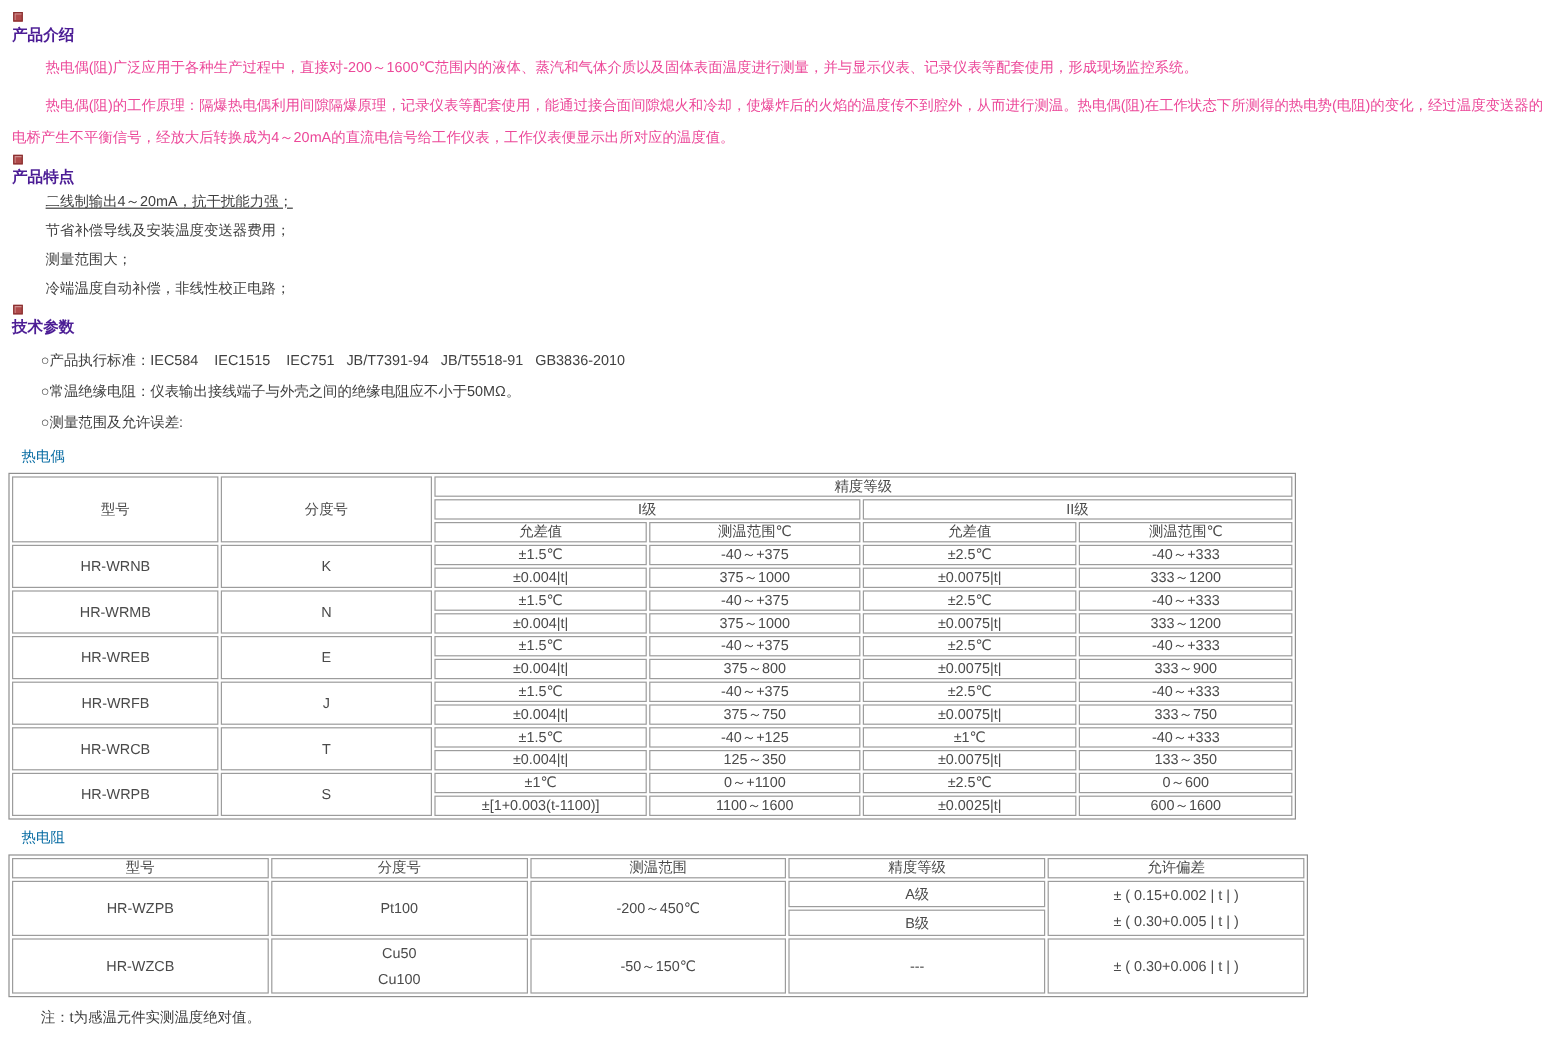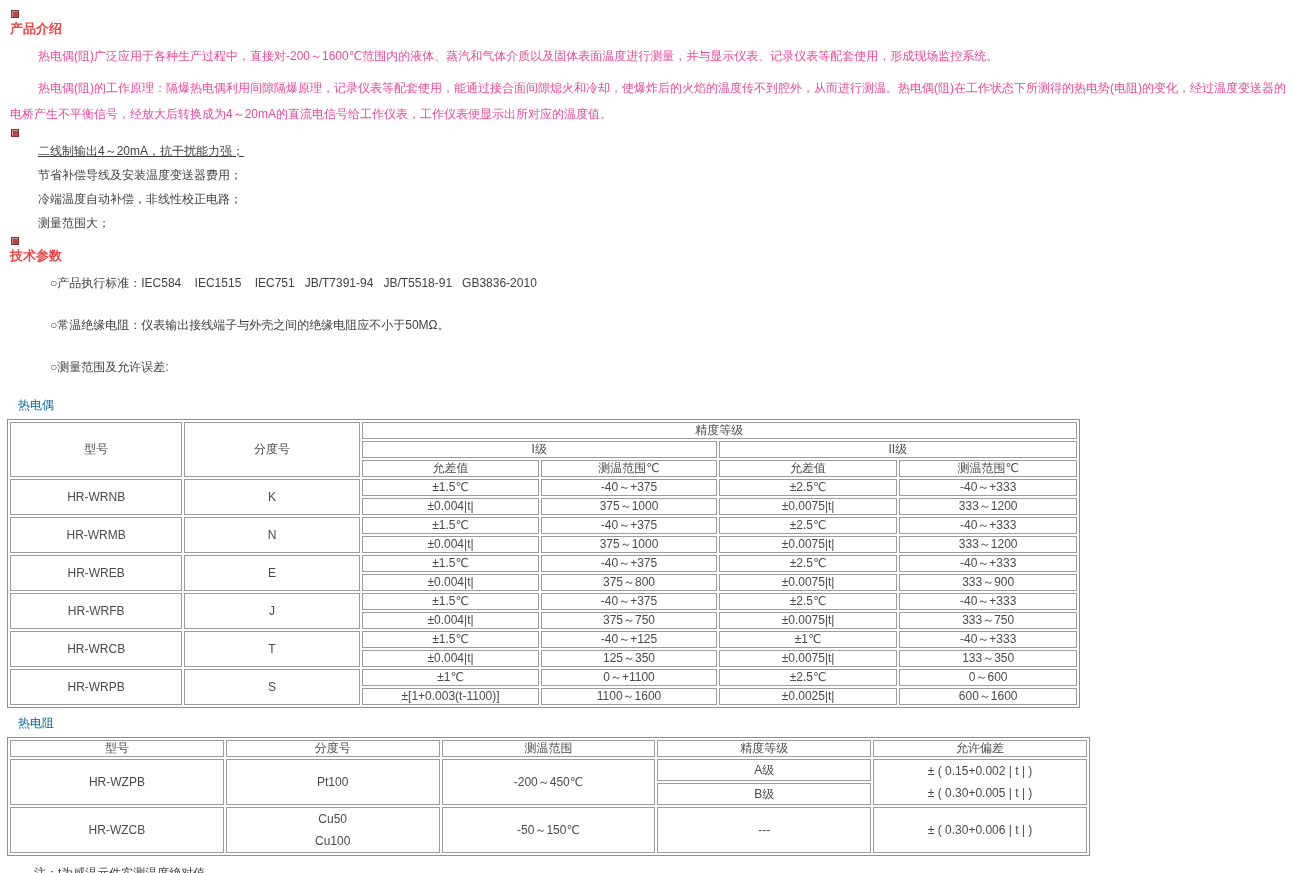--- a/index.html
+++ b/index.html
@@ -14,36 +14,36 @@
   .page { padding: 8px 8px 0 10px; }
 
   .bimg {
     display: block; width: 8px; height: 8px;
     background: #b04a4a; border: 1px solid #8a3030;
     box-shadow: inset 1px 1px 0 rgba(255,255,255,.4);
     margin: 2px 0 2px 1px;
   }
 
   .sec-title {
-    font-size: 13px; font-weight: bold; color: #ef4444;
+    font-size: 13px; font-weight: bold; color: #4c1d95;
     line-height: 17px; margin: 2px 0 0 0;
   }
 
   .para {
     font-size: 12px; line-height: 26px; color: #ec4899;
     margin: 6px 0 0 0; text-indent: 28px;
   }
   .feat {
     font-size: 12px; line-height: 24px; color: #3f3f3f;
     margin: 0; text-indent: 28px;
   }
   .feat.first { margin-top: 0; text-decoration: underline; }
   .spec {
     font-size: 12px; line-height: 26px; color: #3f3f3f;
-    margin: 16px; text-indent: 24px; white-space: pre-wrap;
+    margin: 0; text-indent: 24px; white-space: pre-wrap;
   }
   .spec.first { margin-top: 6px; }
 
   .tbl-label {
     font-size: 12px; color: #0369a1;
     margin: 6px 0 5px 0; padding-left: 8px; line-height: 18px;
   }
 
   table {
     border-collapse: separate; border-spacing: 2px;
@@ -72,24 +72,25 @@
 <body>
 
 <div class="page">
 
   <span class="bimg"></span>
   <h2 class="sec-title">产品介绍</h2>
   <p class="para">热电偶(阻)广泛应用于各种生产过程中，直接对-200～1600℃范围内的液体、蒸汽和气体介质以及固体表面温度进行测量，并与显示仪表、记录仪表等配套使用，形成现场监控系统。</p>
   <p class="para">热电偶(阻)的工作原理：隔爆热电偶利用间隙隔爆原理，记录仪表等配套使用，能通过接合面间隙熄火和冷却，使爆炸后的火焰的温度传不到腔外，从而进行测温。热电偶(阻)在工作状态下所测得的热电势(电阻)的变化，经过温度变送器的电桥产生不平衡信号，经放大后转换成为4～20mA的直流电信号给工作仪表，工作仪表便显示出所对应的温度值。</p>
 
   <span class="bimg"></span>
+  <h2 class="sec-title">产品特点</h2>
   <p class="feat first">二线制输出4～20mA，抗干扰能力强；</p>
   <p class="feat">节省补偿导线及安装温度变送器费用；</p>
+  <p class="feat">测量范围大；</p>
   <p class="feat">冷端温度自动补偿，非线性校正电路；</p>
-  <p class="feat">测量范围大；</p>
 
   <span class="bimg"></span>
   <h2 class="sec-title">技术参数</h2>
   <p class="spec first">○产品执行标准：IEC584    IEC1515    IEC751   JB/T7391-94   JB/T5518-91   GB3836-2010</p>
   <p class="spec">○常温绝缘电阻：仪表输出接线端子与外壳之间的绝缘电阻应不小于50MΩ。</p>
   <p class="spec">○测量范围及允许误差:</p>
 
   <div class="tbl-label">热电偶</div>
 
   <table class="t1">

